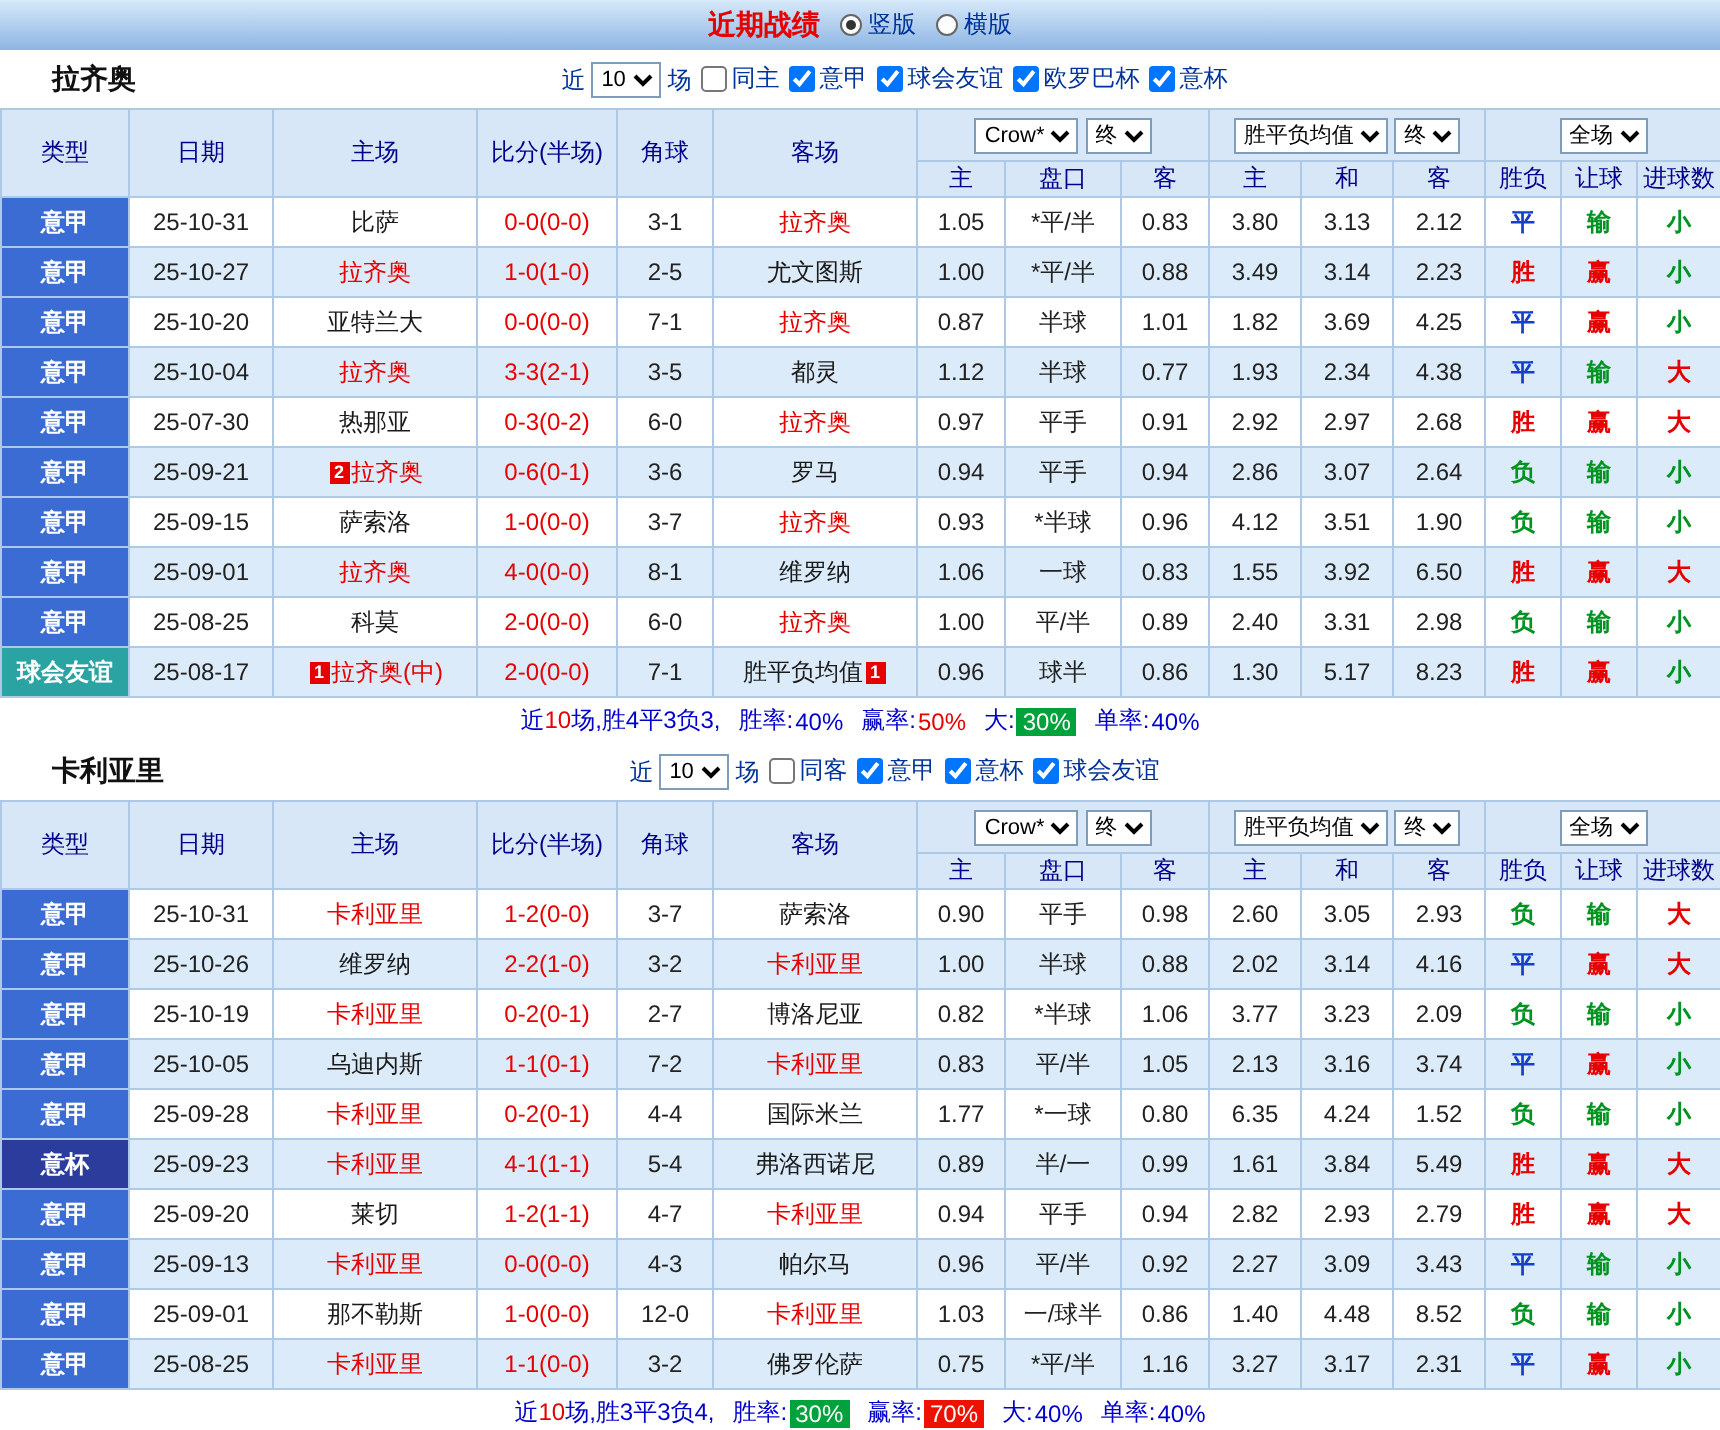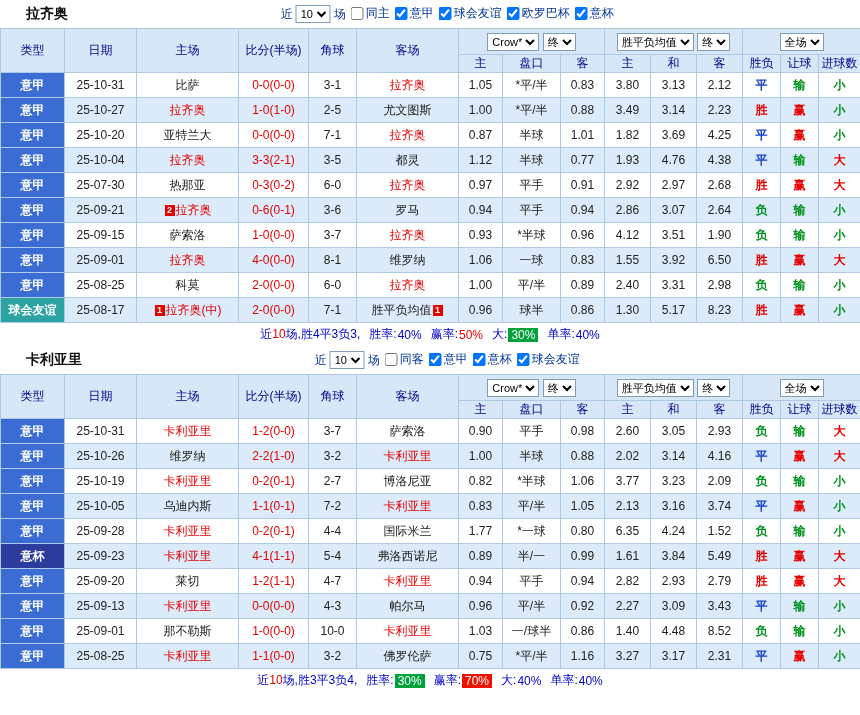--- a/index.html
+++ b/index.html
@@ -39,20 +39,31 @@
   .summary .spart{margin-left:9px;display:inline-flex;align-items:center;gap:1px}
   .chip-green{background:#00a23c;color:#fff;padding:0 3px}
   .chip-red{background:#ee1100;color:#fff;padding:0 3px}
   .val-red{color:#e60000}
 </style>
 </head>
 <body>
 
 <div class="page">
 
+  <div class="topbar">
+    <span class="topbar-title">近期战绩</span>
+    <span class="radio-label">
+      <span class="radio sel"></span>
+      <span>竖版</span>
+    </span>
+    <span class="radio-label">
+      <span class="radio"></span>
+      <span>横版</span>
+    </span>
+  </div>
 
   <section class="team-block">
     <div class="team-head">
       <span class="team-name">拉齐奥</span>
       <span class="filters">
         <span>近</span>
         <select><option>10</option></select>
         <span>场</span>
         <span class="cbs"><label class="cb">
               <input type="checkbox" style="">
@@ -178,21 +189,21 @@
             <td style="background: rgb(58, 108, 212); color: rgb(255, 255, 255); font-weight: 700;">意甲</td>
             <td>25-10-04</td>
             <td><span class="tname-red">拉齐奥</span></td>
             <td class="score">3-3(2-1)</td>
             <td>3-5</td>
             <td><span class="tname">都灵</span></td>
             <td>1.12</td>
             <td>半球</td>
             <td>0.77</td>
             <td>1.93</td>
-            <td>4.76</td>
+            <td>2.34</td>
             <td>4.38</td>
             <td class="res" style="color: rgb(20, 64, 200);">平</td>
             <td class="res" style="color: rgb(0, 147, 32);">输</td>
             <td class="res" style="color: rgb(230, 0, 0);">大</td>
           </tr>
           <tr>
             <td style="background: rgb(58, 108, 212); color: rgb(255, 255, 255); font-weight: 700;">意甲</td>
             <td>25-07-30</td>
             <td><span class="tname">热那亚</span></td>
             <td class="score">0-3(0-2)</td>
@@ -520,21 +531,21 @@
             <td>3.43</td>
             <td class="res" style="color: rgb(20, 64, 200);">平</td>
             <td class="res" style="color: rgb(0, 147, 32);">输</td>
             <td class="res" style="color: rgb(0, 147, 32);">小</td>
           </tr>
           <tr>
             <td style="background: rgb(58, 108, 212); color: rgb(255, 255, 255); font-weight: 700;">意甲</td>
             <td>25-09-01</td>
             <td><span class="tname">那不勒斯</span></td>
             <td class="score">1-0(0-0)</td>
-            <td>10-0</td>
+            <td>12-0</td>
             <td><span class="tname-red">卡利亚里</span></td>
             <td>1.03</td>
             <td>一/球半</td>
             <td>0.86</td>
             <td>1.40</td>
             <td>4.48</td>
             <td>8.52</td>
             <td class="res" style="color: rgb(0, 147, 32);">负</td>
             <td class="res" style="color: rgb(0, 147, 32);">输</td>
             <td class="res" style="color: rgb(0, 147, 32);">小</td>

